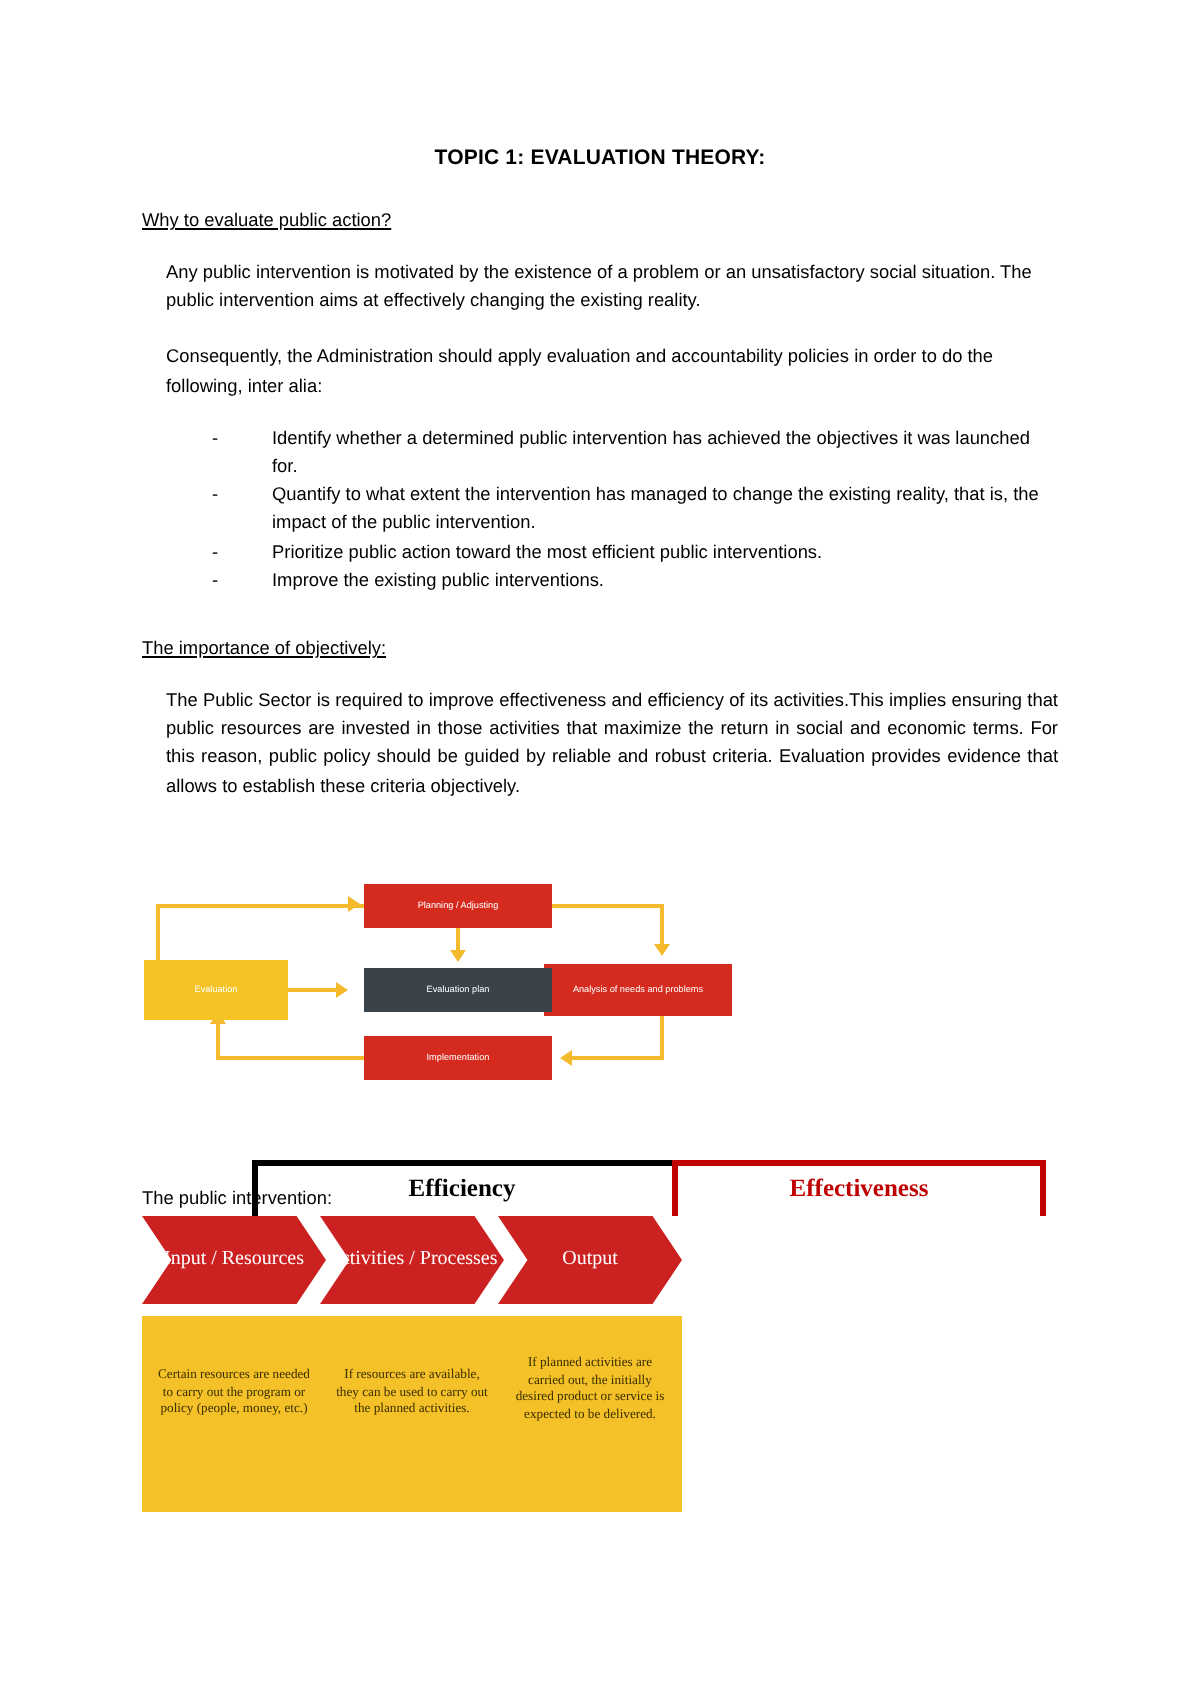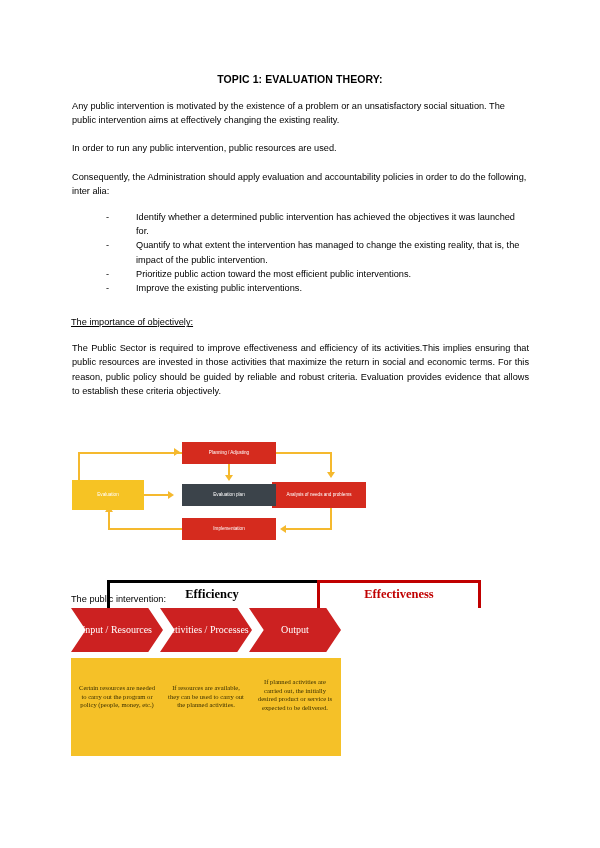--- a/index.html
+++ b/index.html
@@ -35,21 +35,21 @@
     margin-top: 73px;
   }
   .subhead {
     font-size: 9.2px;
     text-decoration: underline;
     margin-top: 20px;
   }
   p.para {
     font-size: 9.2px;
     line-height: 14.2px;
-    margin: 14px 0 0 1px;
+    margin: 14px 0 0 12px;
   }
   p.justify { text-align: justify; }
 
   ul.dashlist {
     list-style: none;
     margin: 12px 0 0 0;
     padding: 0 0 0 35px;
   }
   ul.dashlist li {
     position: relative;
@@ -92,21 +92,21 @@
   .cycle .ln { position: absolute; background: #f5b92e; }
   .cycle .ah { position: absolute; width: 0; height: 0; }
   .ah-right { border-top: 4px solid transparent; border-bottom: 4px solid transparent; border-left: 6px solid #f5b92e; }
   .ah-left  { border-top: 4px solid transparent; border-bottom: 4px solid transparent; border-right: 6px solid #f5b92e; }
   .ah-down  { border-left: 4px solid transparent; border-right: 4px solid transparent; border-top: 6px solid #f5b92e; }
   .ah-up    { border-left: 4px solid transparent; border-right: 4px solid transparent; border-bottom: 6px solid #f5b92e; }
 
   
   .brackets {
     position: absolute;
-    left: 107px;
+    left: 126px;
     top: 580px;
     width: 400px;
     height: 30px;
   }
   .bracket {
     position: absolute;
     top: 0;
     height: 28px;
   }
   .bracket .cap {
@@ -130,21 +130,21 @@
     left: 0;
     right: 0;
     text-align: center;
     font-family: "Liberation Serif", serif;
     font-weight: bold;
     font-size: 12.5px;
   }
   .bk-efficiency { left: 0; width: 210px; }
   .bk-efficiency .cap, .bk-efficiency .leg-l, .bk-efficiency .leg-r { background: #000000; }
   .bk-efficiency .blabel { color: #000000; }
-  .bk-effectiveness { left: 210px; width: 164px; }
+  .bk-effectiveness { left: 210px; width: 187px; }
   .bk-effectiveness .cap, .bk-effectiveness .leg-l, .bk-effectiveness .leg-r { background: #c00000; }
   .bk-effectiveness .blabel { color: #c00000; }
 
   
   .chain {
     position: absolute;
     left: 71px;
     top: 608px;
     width: 466px;
     height: 180px;
@@ -194,23 +194,23 @@
 </style>
 </head>
 <body>
 
 <div class="page">
 
   <div class="content">
 
     <div class="doc-title">TOPIC 1: EVALUATION THEORY:</div>
 
+    <div class="subhead">Why to evaluate public action?</div>
 
     <p class="para">Any public intervention is motivated by the existence of a problem or an unsatisfactory social situation. The public intervention aims at effectively changing the existing reality.</p>
-    <p class="para">In order to run any public intervention, public resources are used.</p>
     <p class="para">Consequently, the Administration should apply evaluation and accountability policies in order to do the following, inter alia:</p>
 
     <ul class="dashlist">
       <li><span class="dash">-</span><span>Identify whether a determined public intervention has achieved the objectives it was launched for.</span></li>
       <li><span class="dash">-</span><span>Quantify to what extent the intervention has managed to change the existing reality, that is, the impact of the public intervention.</span></li>
       <li><span class="dash">-</span><span> Prioritize public action toward the most efficient public interventions.</span></li>
       <li><span class="dash">-</span><span>Improve the existing public interventions.</span></li>
     </ul>
 
     <div class="subhead" style="margin-top:22px">The importance of objectively:</div>

